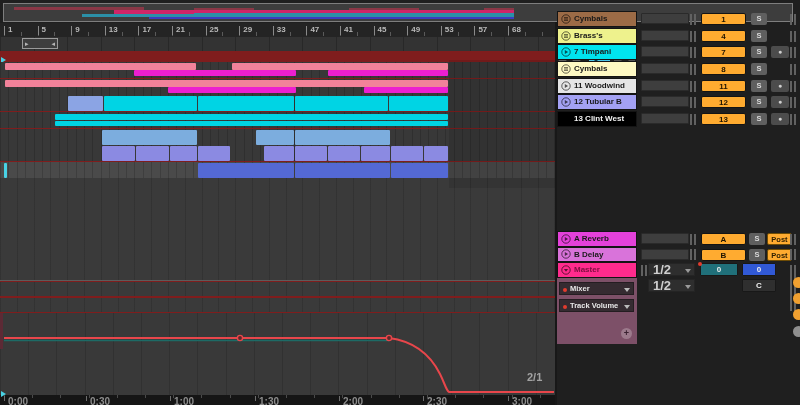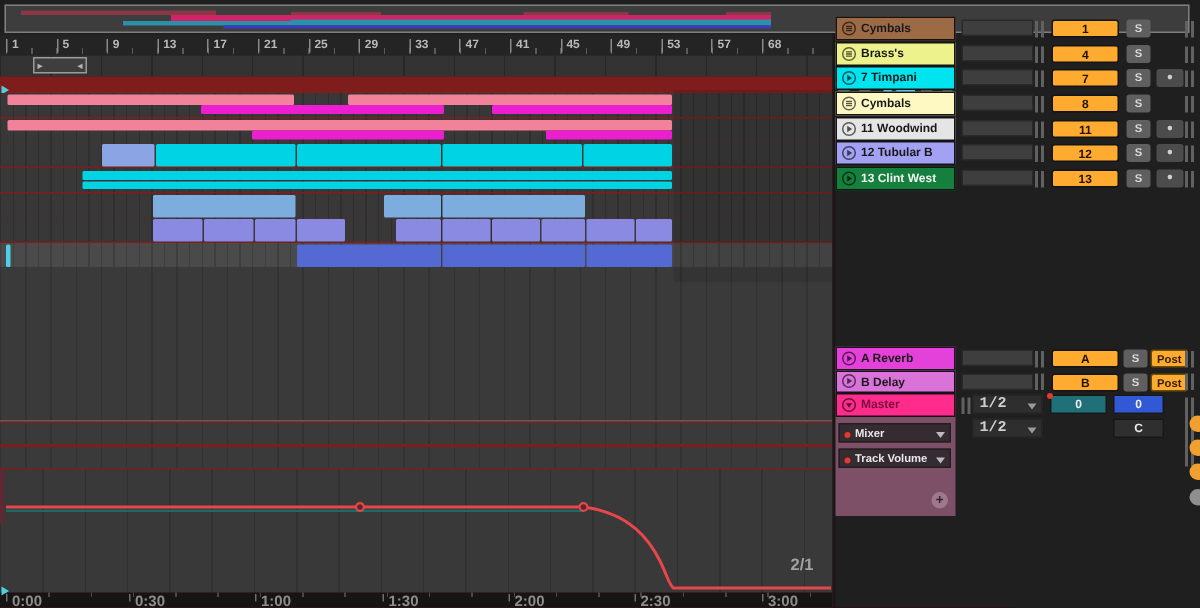--- a/index.html
+++ b/index.html
@@ -83,21 +83,21 @@
   .tnum { position:absolute; left:145px; top:2px; width:45px; height:12px; background:#ffab30; border:1px solid #141414;
     border-radius:2px; color:#201400; font-size:8px; font-weight:bold; text-align:center; line-height:11px; }
   .tsolo { position:absolute; top:2px; width:16px; height:12px; background:#5f5f5f; border-radius:2px;
     color:#d9d9d9; font-size:7.5px; font-weight:bold; text-align:center; line-height:12px; }
   .tarm { position:absolute; left:215px; top:2px; width:18px; height:12px; background:#4c4c4c; border-radius:2px;
     color:#cfcfcf; font-size:7px; text-align:center; line-height:12px; }
   .tpost { position:absolute; left:211px; top:2px; width:25px; height:12px; background:#ffab30; border:1px solid #6e4c05;
     border-radius:2px; color:#2e1e00; font-size:7.5px; font-weight:bold; text-align:center; line-height:11px; }
 
   .routing { position:absolute; left:92px; width:47px; height:13px; background:#2e2e2e; border:1px solid #242424;
-    color:#cfcfcf; font-size:10px; font-weight:bold; line-height:12px; padding-left:4px;font-family:Liberation Mono, monospace; }
+    color:#cfcfcf; font-size:13px; font-weight:bold; line-height:12px; padding-left:4px; }
   .routing::after { content:''; position:absolute; right:3px; top:5px; border-left:3.5px solid transparent;
     border-right:3.5px solid transparent; border-top:4px solid #9a9a9a; }
   .valbox { position:absolute; height:13px; border:1px solid #181818; border-radius:1px; color:#eee;
     font-size:8px; font-weight:bold; text-align:center; line-height:12px; }
   .reddot { position:absolute; width:4px; height:4px; border-radius:50%; background:#e23b2e; }
 
   .master-body { position:absolute; left:1px; top:278px; width:80px; height:66px; background:#7d5068; }
   .dd { position:absolute; left:2px; width:75px; height:13px; background:#352b31; border:1px solid #241d21;
     color:#e8e8e8; font-size:7.5px; font-weight:bold; line-height:12px; padding-left:10px; }
   .dd::after { content:''; position:absolute; right:3px; top:5px; border-left:3.5px solid transparent;
@@ -441,21 +441,21 @@
         </div>
         <div class="tnum">12</div>
         <div class="tsolo" style="left: 195px;">S</div>
         <div class="tarm">●</div>
         <div class="meter" style="left: 234px; top: 2.5px; height: 11px;">
           <i></i>
           <i></i>
         </div>
       </div>
       <div class="trow" style="top: 111px;">
-        <div class="tname" style="background: #15803d; color: rgb(242, 242, 242);">
+        <div class="tname" style="background: #000000; color: rgb(242, 242, 242);">
           <span class="cicon"><svg width="10" height="10">
               <circle cx="5" cy="5" r="4.2" fill="none" stroke="rgba(0,0,0,.6)"></circle>
               <path d="M3.8 2.9 L7.1 5 L3.8 7.1 Z" fill="rgba(0,0,0,.65)"></path>
             </svg></span>
           <span>13 Clint West</span>
         </div>
         <div class="tio"></div>
         <div class="meter" style="left: 134px; top: 2.5px; height: 11px;">
           <i></i>
           <i></i>

